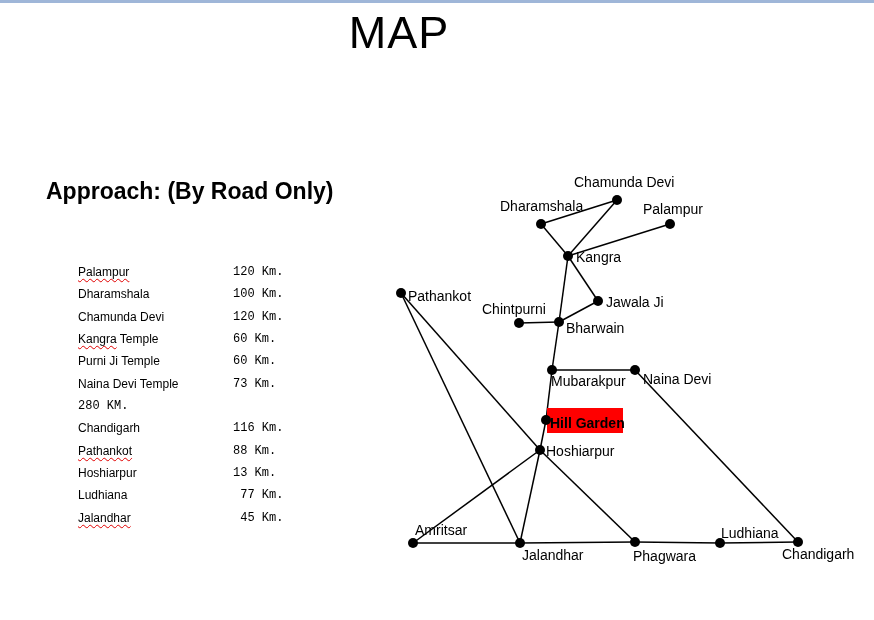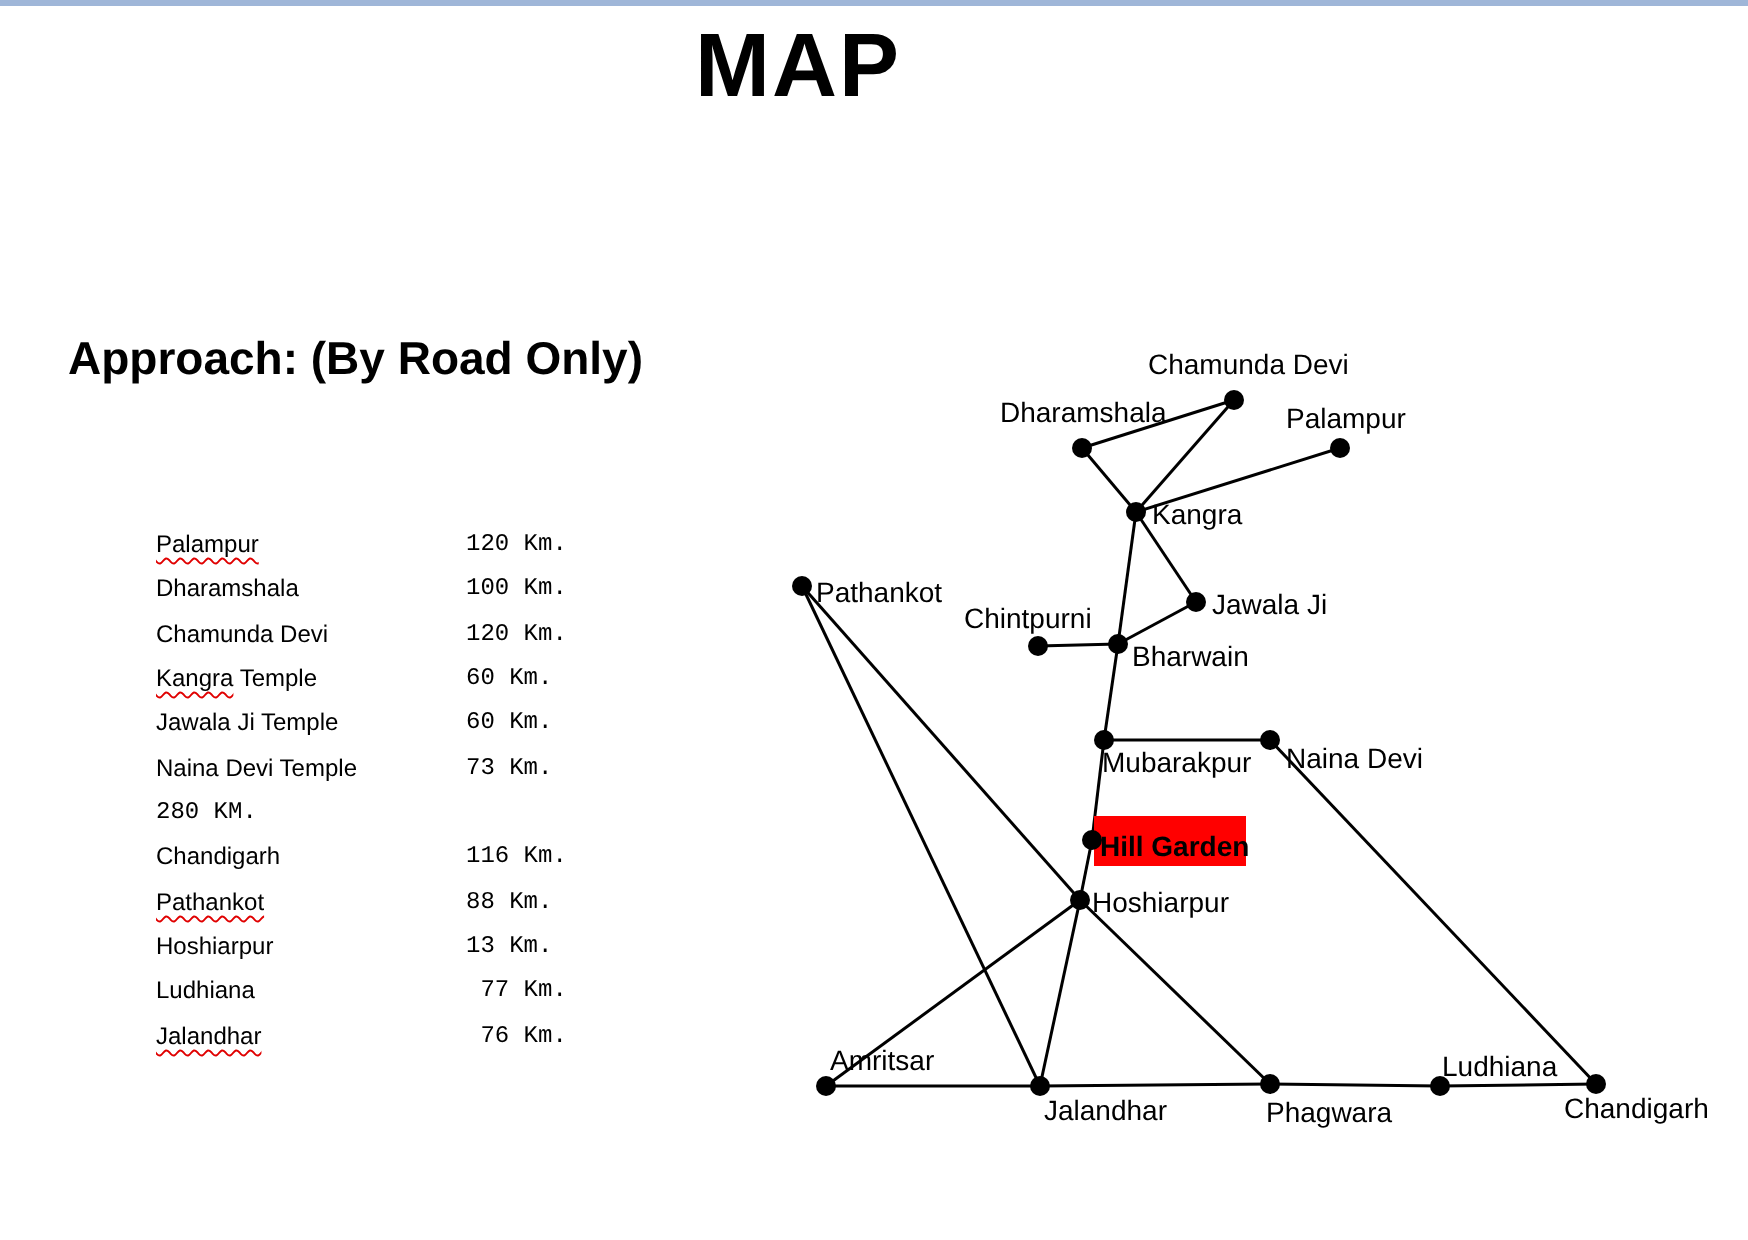--- a/index.html
+++ b/index.html
@@ -10,26 +10,26 @@
     position:relative; overflow:hidden;
     color:#000;
   }
   .top-bar {
     position:absolute; top:0; left:0;
     width:874px; height:3px;
   }
   #page-title {
     position:absolute; top:4px; left:0; width:798px;
     margin:0; text-align:center;
-    font-size:45px; font-weight:700; letter-spacing:1px;
+    font-size:45px; font-weight:400; letter-spacing:1px;
     line-height:58px;
   }
   #approach-heading {
     position:absolute; top:162px; left:30px;
-    margin:4px; font-size:23px; font-weight:700;
+    margin:16px; font-size:23px; font-weight:700;
     letter-spacing:0px; white-space:nowrap;
   }
   #distance-list {
     position:absolute; top:261px; left:78px;
     width:260px;
   }
   .row {
     display:flex; align-items:center;
     height:22.33px; font-size:12px;
   }
@@ -69,21 +69,21 @@
     </div>
     <div class="row">
       <span class="place">Chamunda Devi</span>
       <span class="dist">120 Km.</span>
     </div>
     <div class="row">
       <span class="place"><span class="sp">Kangra</span> Temple</span>
       <span class="dist">60 Km.</span>
     </div>
     <div class="row">
-      <span class="place">Jawala Ji Temple</span>
+      <span class="place">Purni Ji Temple</span>
       <span class="dist">60 Km.</span>
     </div>
     <div class="row">
       <span class="place">Naina Devi Temple</span>
       <span class="dist">73 Km.</span>
     </div>
     <div class="row">
       <span class="dist">280 KM.</span>
     </div>
     <div class="row">
@@ -97,21 +97,21 @@
     <div class="row">
       <span class="place">Hoshiarpur</span>
       <span class="dist">13 Km.</span>
     </div>
     <div class="row">
       <span class="place">Ludhiana</span>
       <span class="dist"> 77 Km.</span>
     </div>
     <div class="row">
       <span class="place"><span class="sp">Jalandhar</span></span>
-      <span class="dist"> 76 Km.</span>
+      <span class="dist"> 45 Km.</span>
     </div>
   </div>
 
 <svg id="map-svg" viewBox="0 0 874 620">
     <line x1="541" y1="224" x2="617" y2="200" stroke="#000000" stroke-width="1.5"></line>
     <line x1="617" y1="200" x2="568" y2="256" stroke="#000000" stroke-width="1.5"></line>
     <line x1="541" y1="224" x2="568" y2="256" stroke="#000000" stroke-width="1.5"></line>
     <line x1="568" y1="256" x2="670" y2="224" stroke="#000000" stroke-width="1.5"></line>
     <line x1="568" y1="256" x2="598" y2="301" stroke="#000000" stroke-width="1.5"></line>
     <line x1="568" y1="256" x2="559" y2="322" stroke="#000000" stroke-width="1.5"></line>

